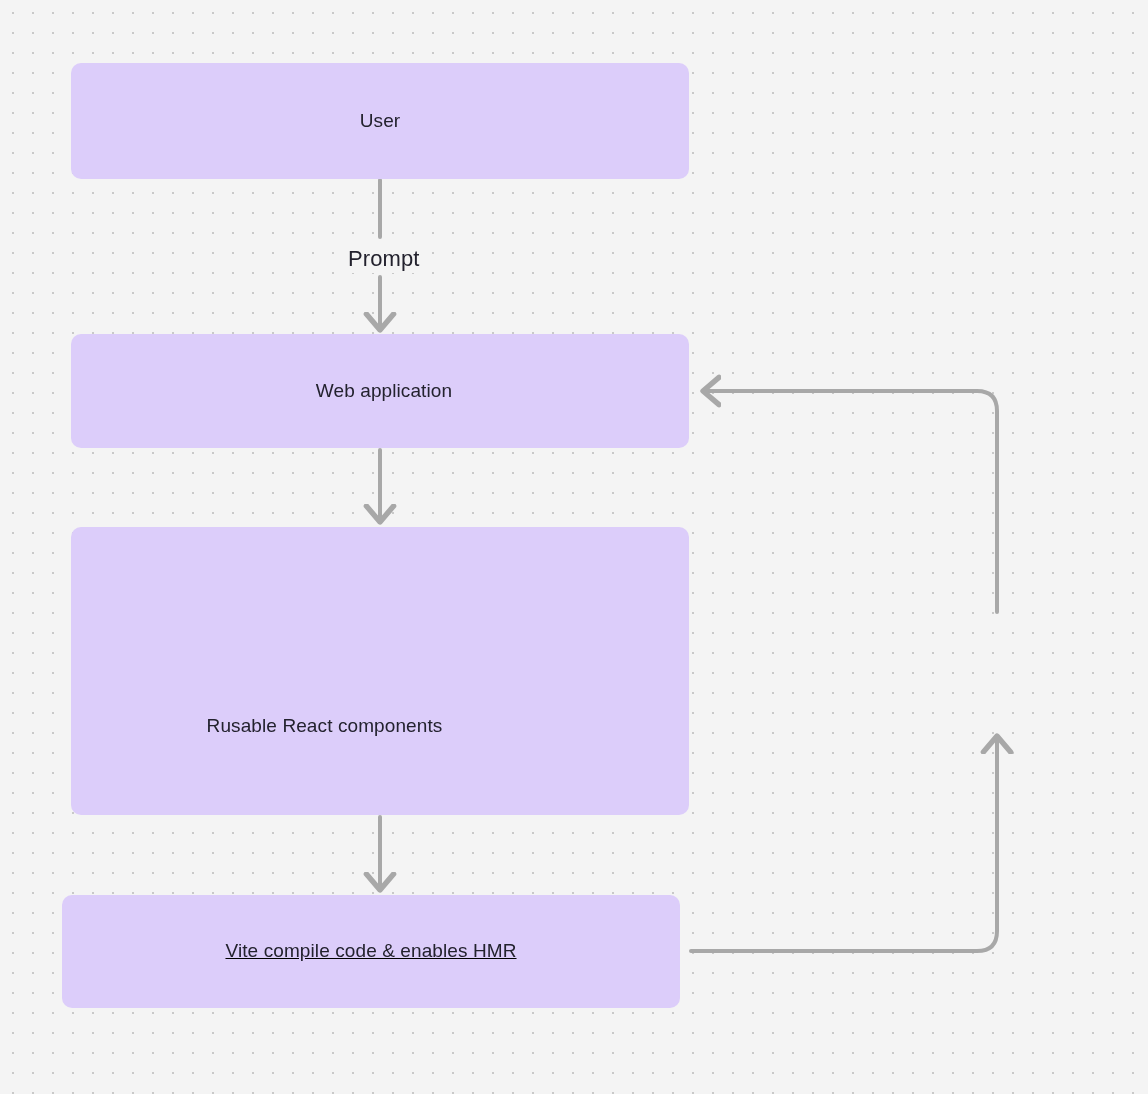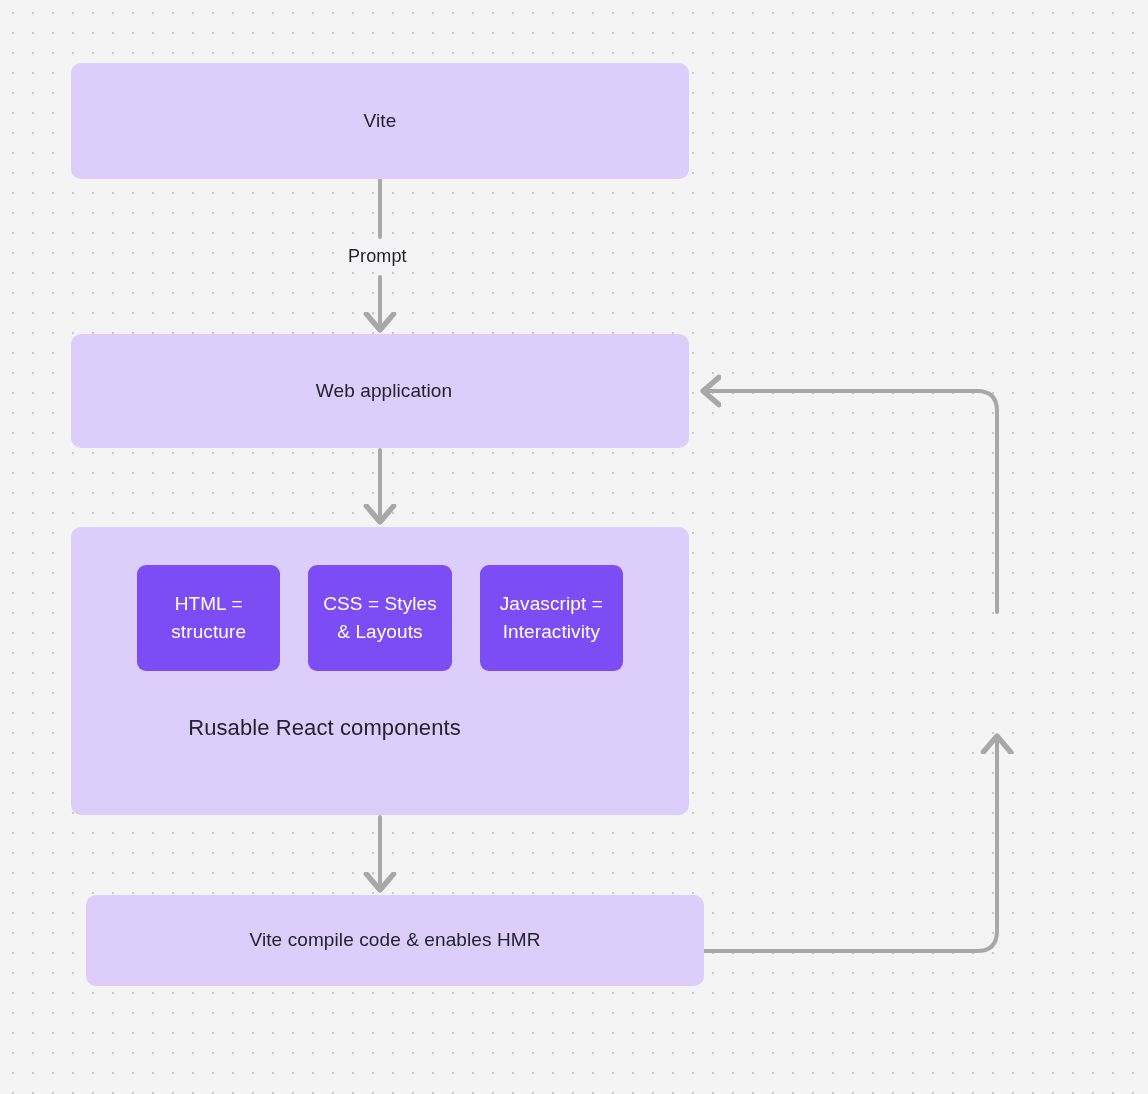--- a/index.html
+++ b/index.html
@@ -53,21 +53,21 @@
     text-align: center;
     line-height: 1.38;
     letter-spacing: 0.1px;
   }
 
   
   #node-user          { left: 71px;  top: 63px;  width: 618px; height: 116px; }
   #node-webapp        { left: 71px;  top: 334px; width: 618px; height: 114px; padding-left: 8px; }
   #node-components    { left: 71px;  top: 527px; width: 618px; height: 288px;
                         display: block; }
-  #node-vite          { left: 86px;  top: 895px; width: 618px; height: 91px; }
+  #node-vite          { left: 62px;  top: 895px; width: 618px; height: 113px; text-decoration: underline; }
   #node-render        { left: 903px; top: 614px; width: 188px; height: 114px; }
 
   
   .subbox-row {
     position: absolute;
     left: 66px;
     top: 38px;
     width: 486px;
     display: flex;
     gap: 28px;
@@ -90,29 +90,29 @@
     text-align: center;
     letter-spacing: 0.1px;
   }
 
   .container-caption {
     position: absolute;
     left: 0;
     top: 188px;
     width: 507px;
     text-align: center;
-    font-size: 22px;
+    font-size: 19px;
     color: #23222e;
     letter-spacing: 0.1px;
   }
 
   .edge-label {
     position: absolute;
     z-index: 3;
-    font-size: 18px;
+    font-size: 22px;
     color: #23222e;
     background-color: #f4f4f4;
     padding: 1px 7px;
     letter-spacing: 0.1px;
   }
 
   #label-prompt { left: 341px; top: 245px; }
 </style>
 </head>
 <body>
@@ -142,43 +142,28 @@
     <g>
       <path d="M 691 951 L 977 951 Q 997 951 997 931 L 997 740" fill="none" stroke="#a8a8a8" stroke-width="4" stroke-linecap="round" stroke-linejoin="round" marker-end="url(#arrowhead-down)"></path>
     </g>
 
     <g>
       <path d="M 997 612 L 997 411 Q 997 391 977 391 L 707 391" fill="none" stroke="#a8a8a8" stroke-width="4" stroke-linecap="round" stroke-linejoin="round" marker-end="url(#arrowhead-down)"></path>
     </g>
   </svg>
 
   <div class="node" id="node-user">
-    <span class="node-label">Vite</span>
+    <span class="node-label">User</span>
   </div>
 
   <div class="node" id="node-webapp">
     <span class="node-label">Web application</span>
   </div>
 
   <div class="node" id="node-components">
-    <div class="subbox-row">
-
-      <div class="subbox">
-        <span class="subbox-label"><span>HTML =</span><br><span>structure</span></span>
-      </div>
-
-      <div class="subbox">
-        <span class="subbox-label"><span>CSS = Styles</span><br><span>&amp; Layouts</span></span>
-      </div>
-
-      <div class="subbox">
-        <span class="subbox-label"><span>Javascript =</span><br><span>Interactivity</span></span>
-      </div>
-
-    </div>
 
     <div class="container-caption">Rusable React components</div>
   </div>
 
   <div class="node" id="node-vite">
     <span class="node-label">Vite compile code &amp; enables HMR</span>
   </div>
 
 
   <div class="edge-label" id="label-prompt">Prompt</div>

